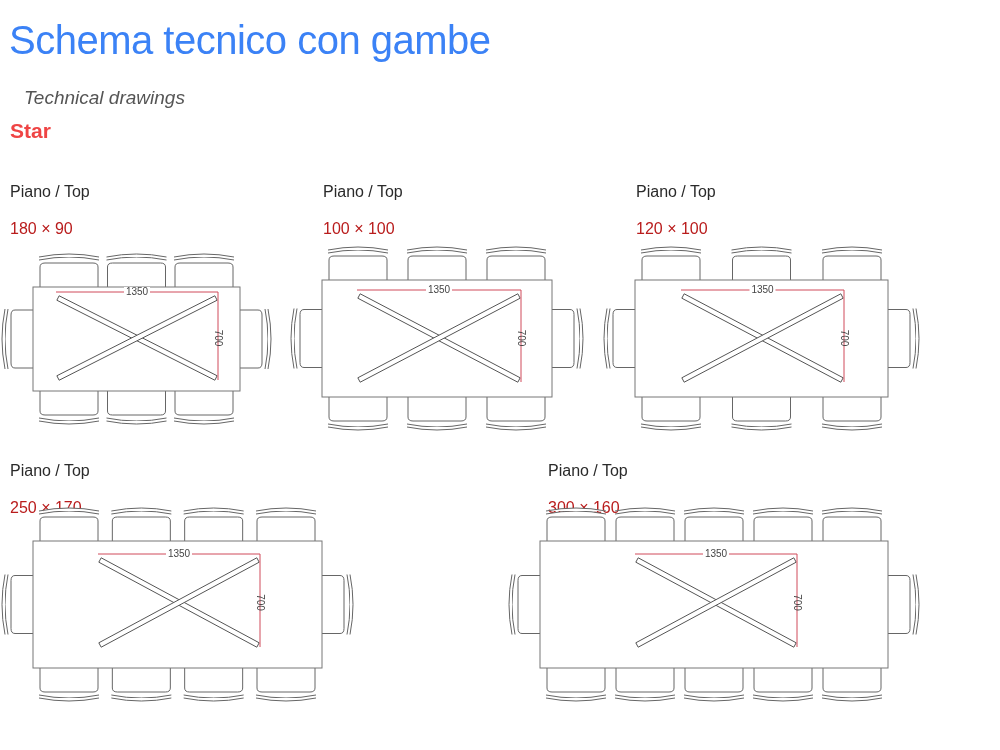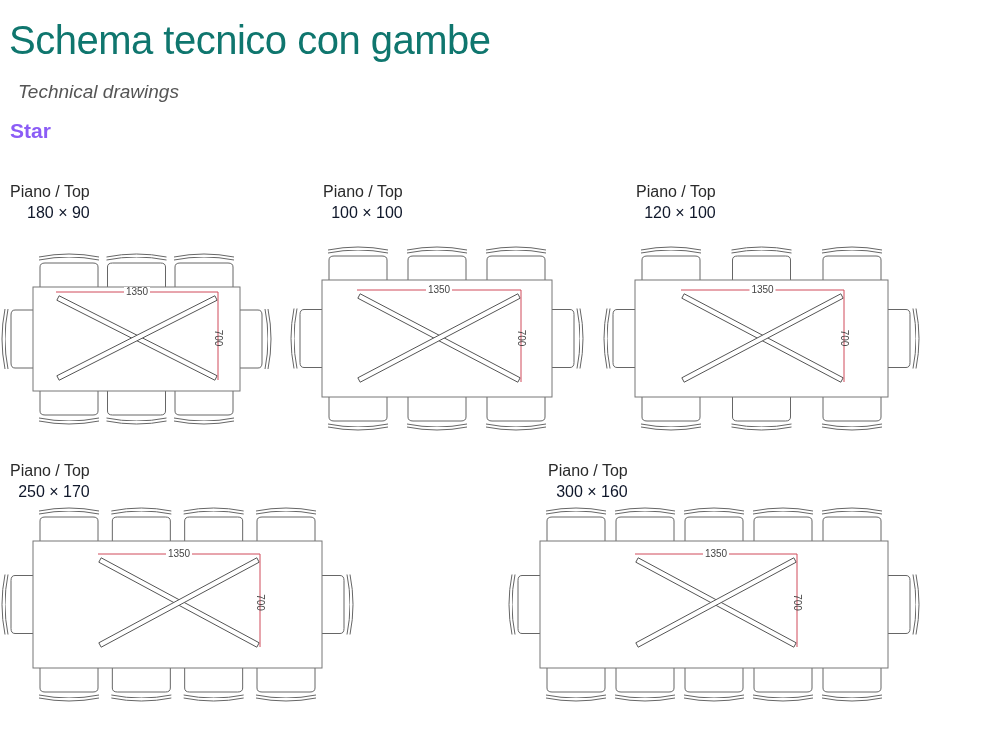--- a/index.html
+++ b/index.html
@@ -1,22 +1,22 @@
 <!DOCTYPE html>
 <html><head>
 <meta charset="utf-8">
 <style>
   html, body { margin:0; padding:0; background:#ffffff; }
   body { width:1000px; height:750px; position:relative; overflow:hidden; font-family:"Liberation Sans", sans-serif; color:#2a2a2a; }
-  .title { position:absolute; left:9px; top:20px; font-size:40px; font-weight:300; color:#0f766e; letter-spacing:-0.5px; margin:0; line-height:1; }
-  .subtitle { position:absolute; left:10px; top:73px; font-size:19px; font-style:italic; color:#555; margin:8px; }
-  .model { position:absolute; left:10px; top:119px; font-size:21px; color:#8b5cf6; margin:0; }
-  .cap { position:absolute; font-size:16px; line-height:21px;text-align:right; }
+  .title { position:absolute; left:9px; top:20px; font-size:40px; font-weight:300; color:#3b82f6; letter-spacing:-0.5px; margin:0; line-height:1; }
+  .subtitle { position:absolute; left:10px; top:73px; font-size:19px; font-style:italic; color:#555; margin:14px; }
+  .model { position:absolute; left:10px; top:119px; font-size:21px; color:#ef4444; margin:0; }
+  .cap { position:absolute; font-size:16px; line-height:21px; }
   .cap .l1 { color:#2a2a2a; display:block; }
-  .cap .l2 { color:#0f172a; display:block; }
+  .cap .l2 { color:#b91c1c; display:block;margin-top:16px; }
   svg.drawing { position:absolute; left:0; top:0; width:1000px; height:750px; pointer-events:none; }
   svg .tbl { fill:#fff; stroke:#777; stroke-width:1; }
   svg .chair { fill:#fff; stroke:#666; stroke-width:1; }
   svg .leg { stroke:#555; stroke-width:1; fill:#fff; }
   svg .dim { stroke:#d04a5a; stroke-width:1; fill:none; }
   svg .dimtxt { font-family:"Liberation Sans", sans-serif; font-size:10px; fill:#444; }
 </style>
 </head>
 <body>
 

